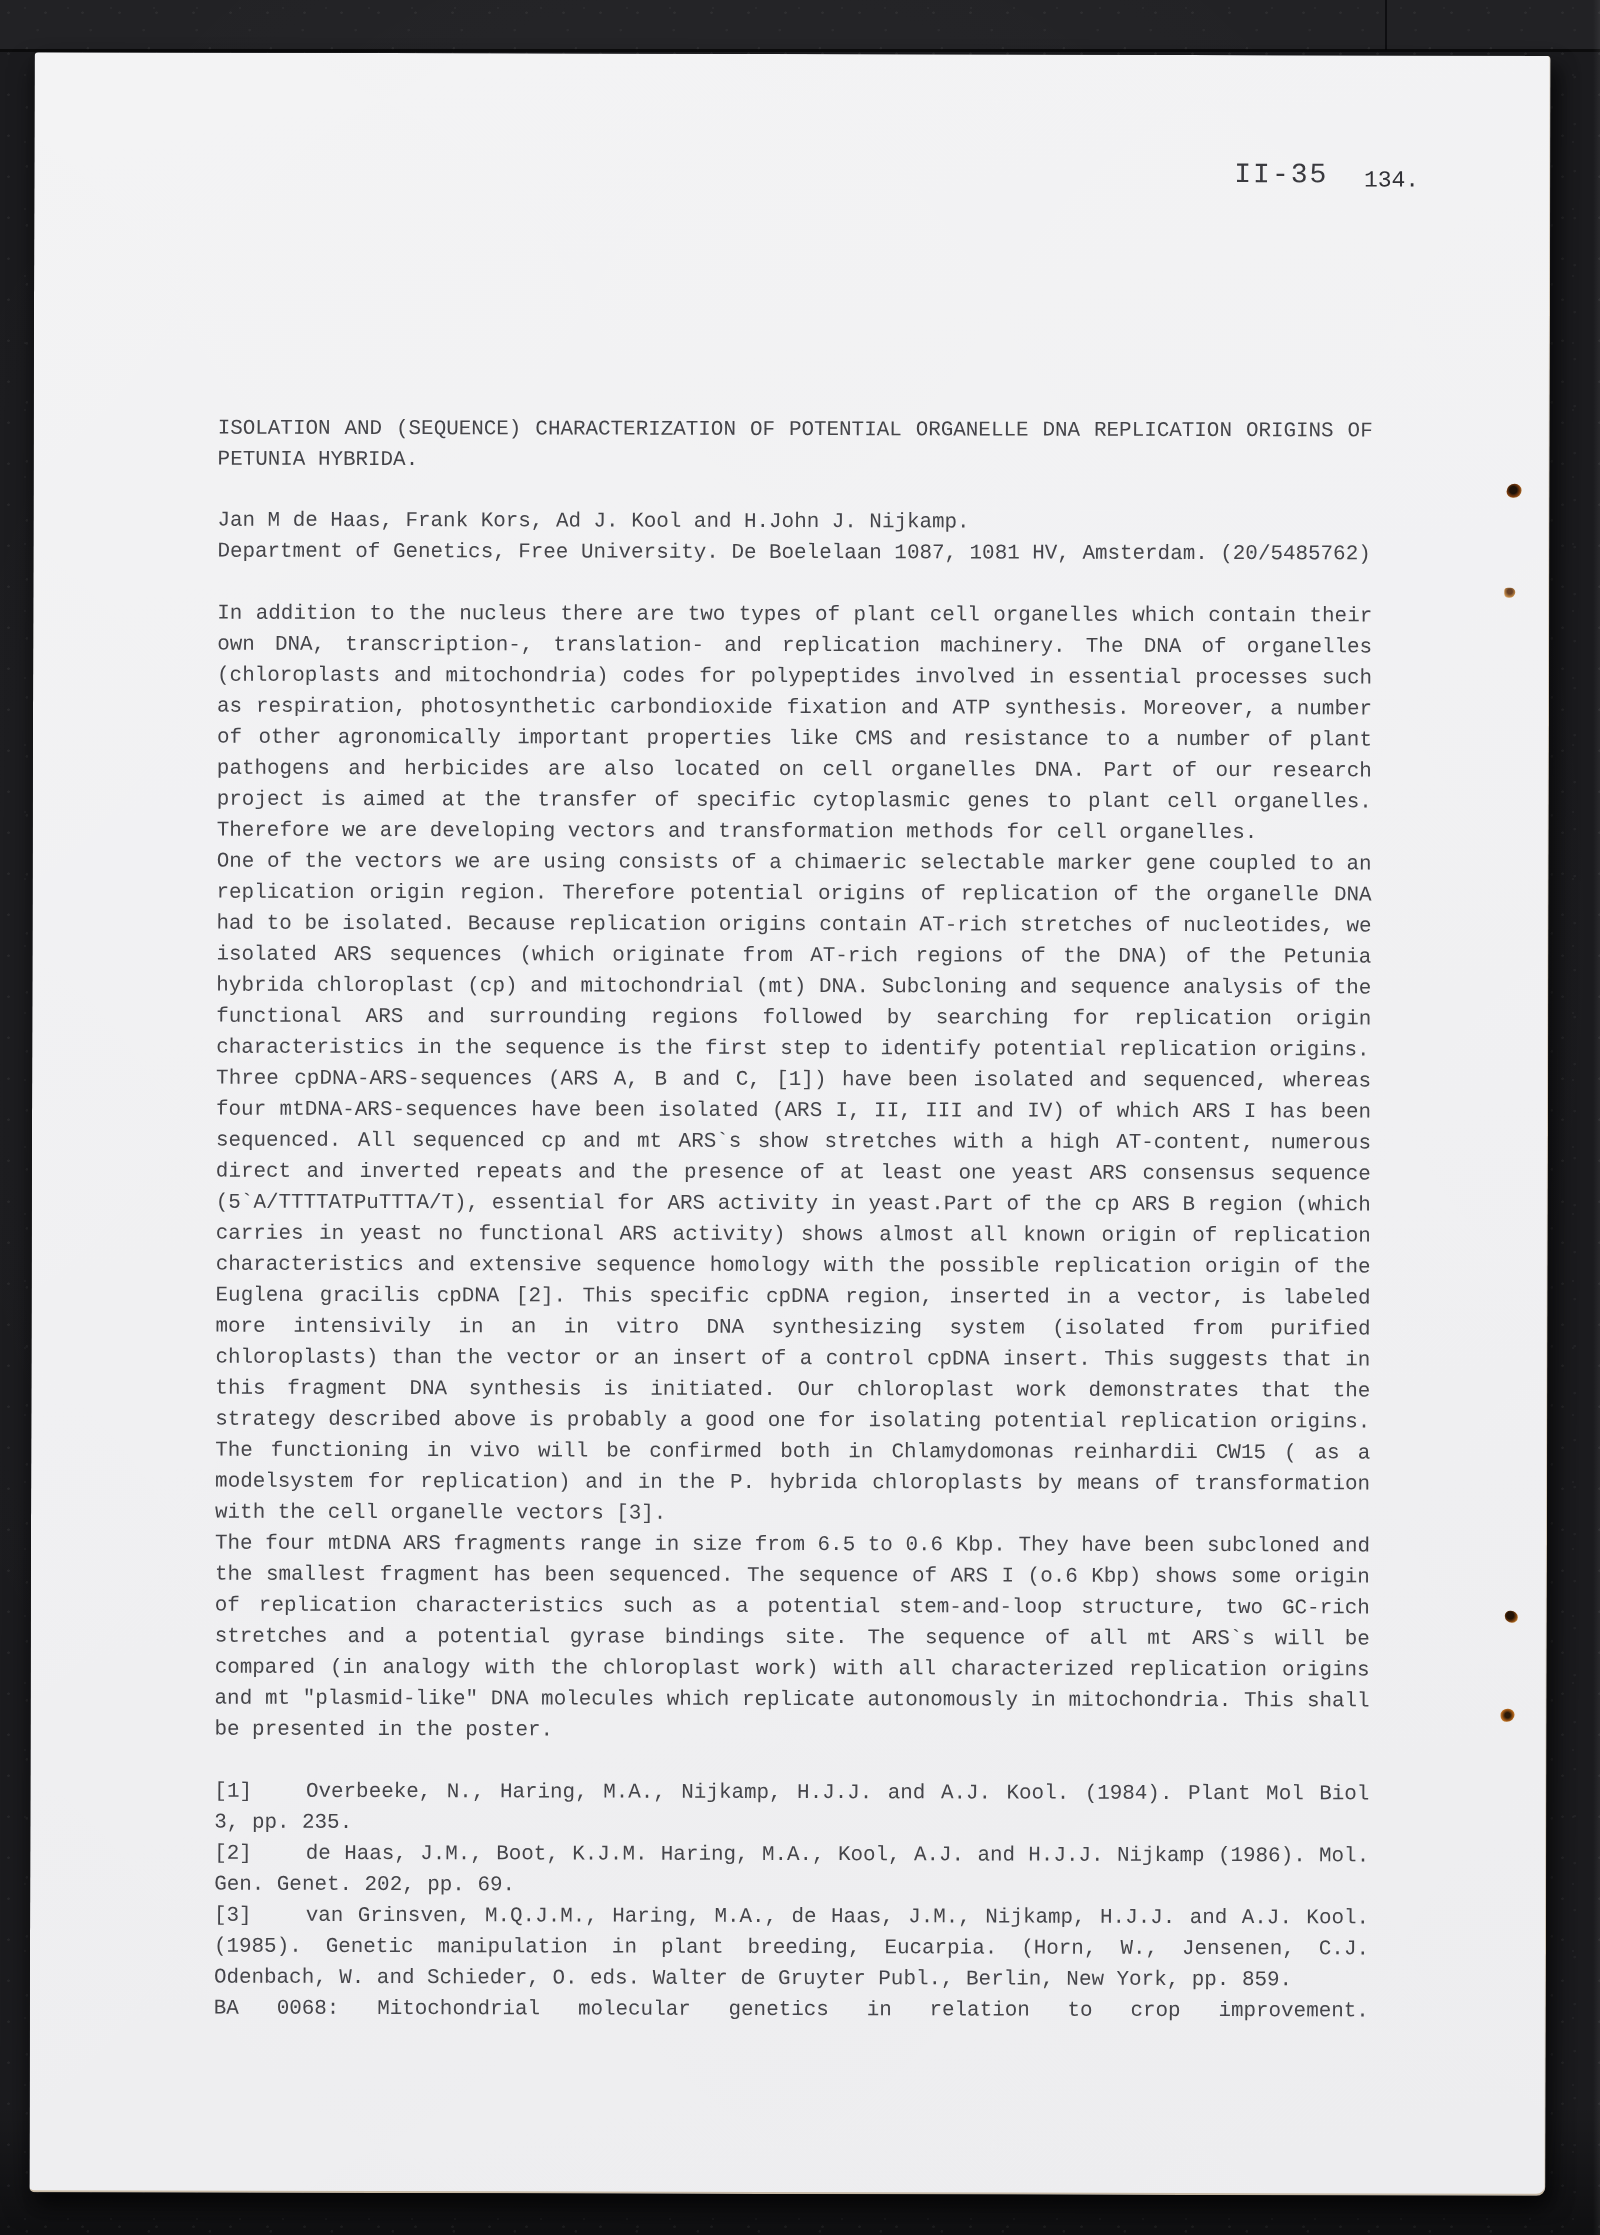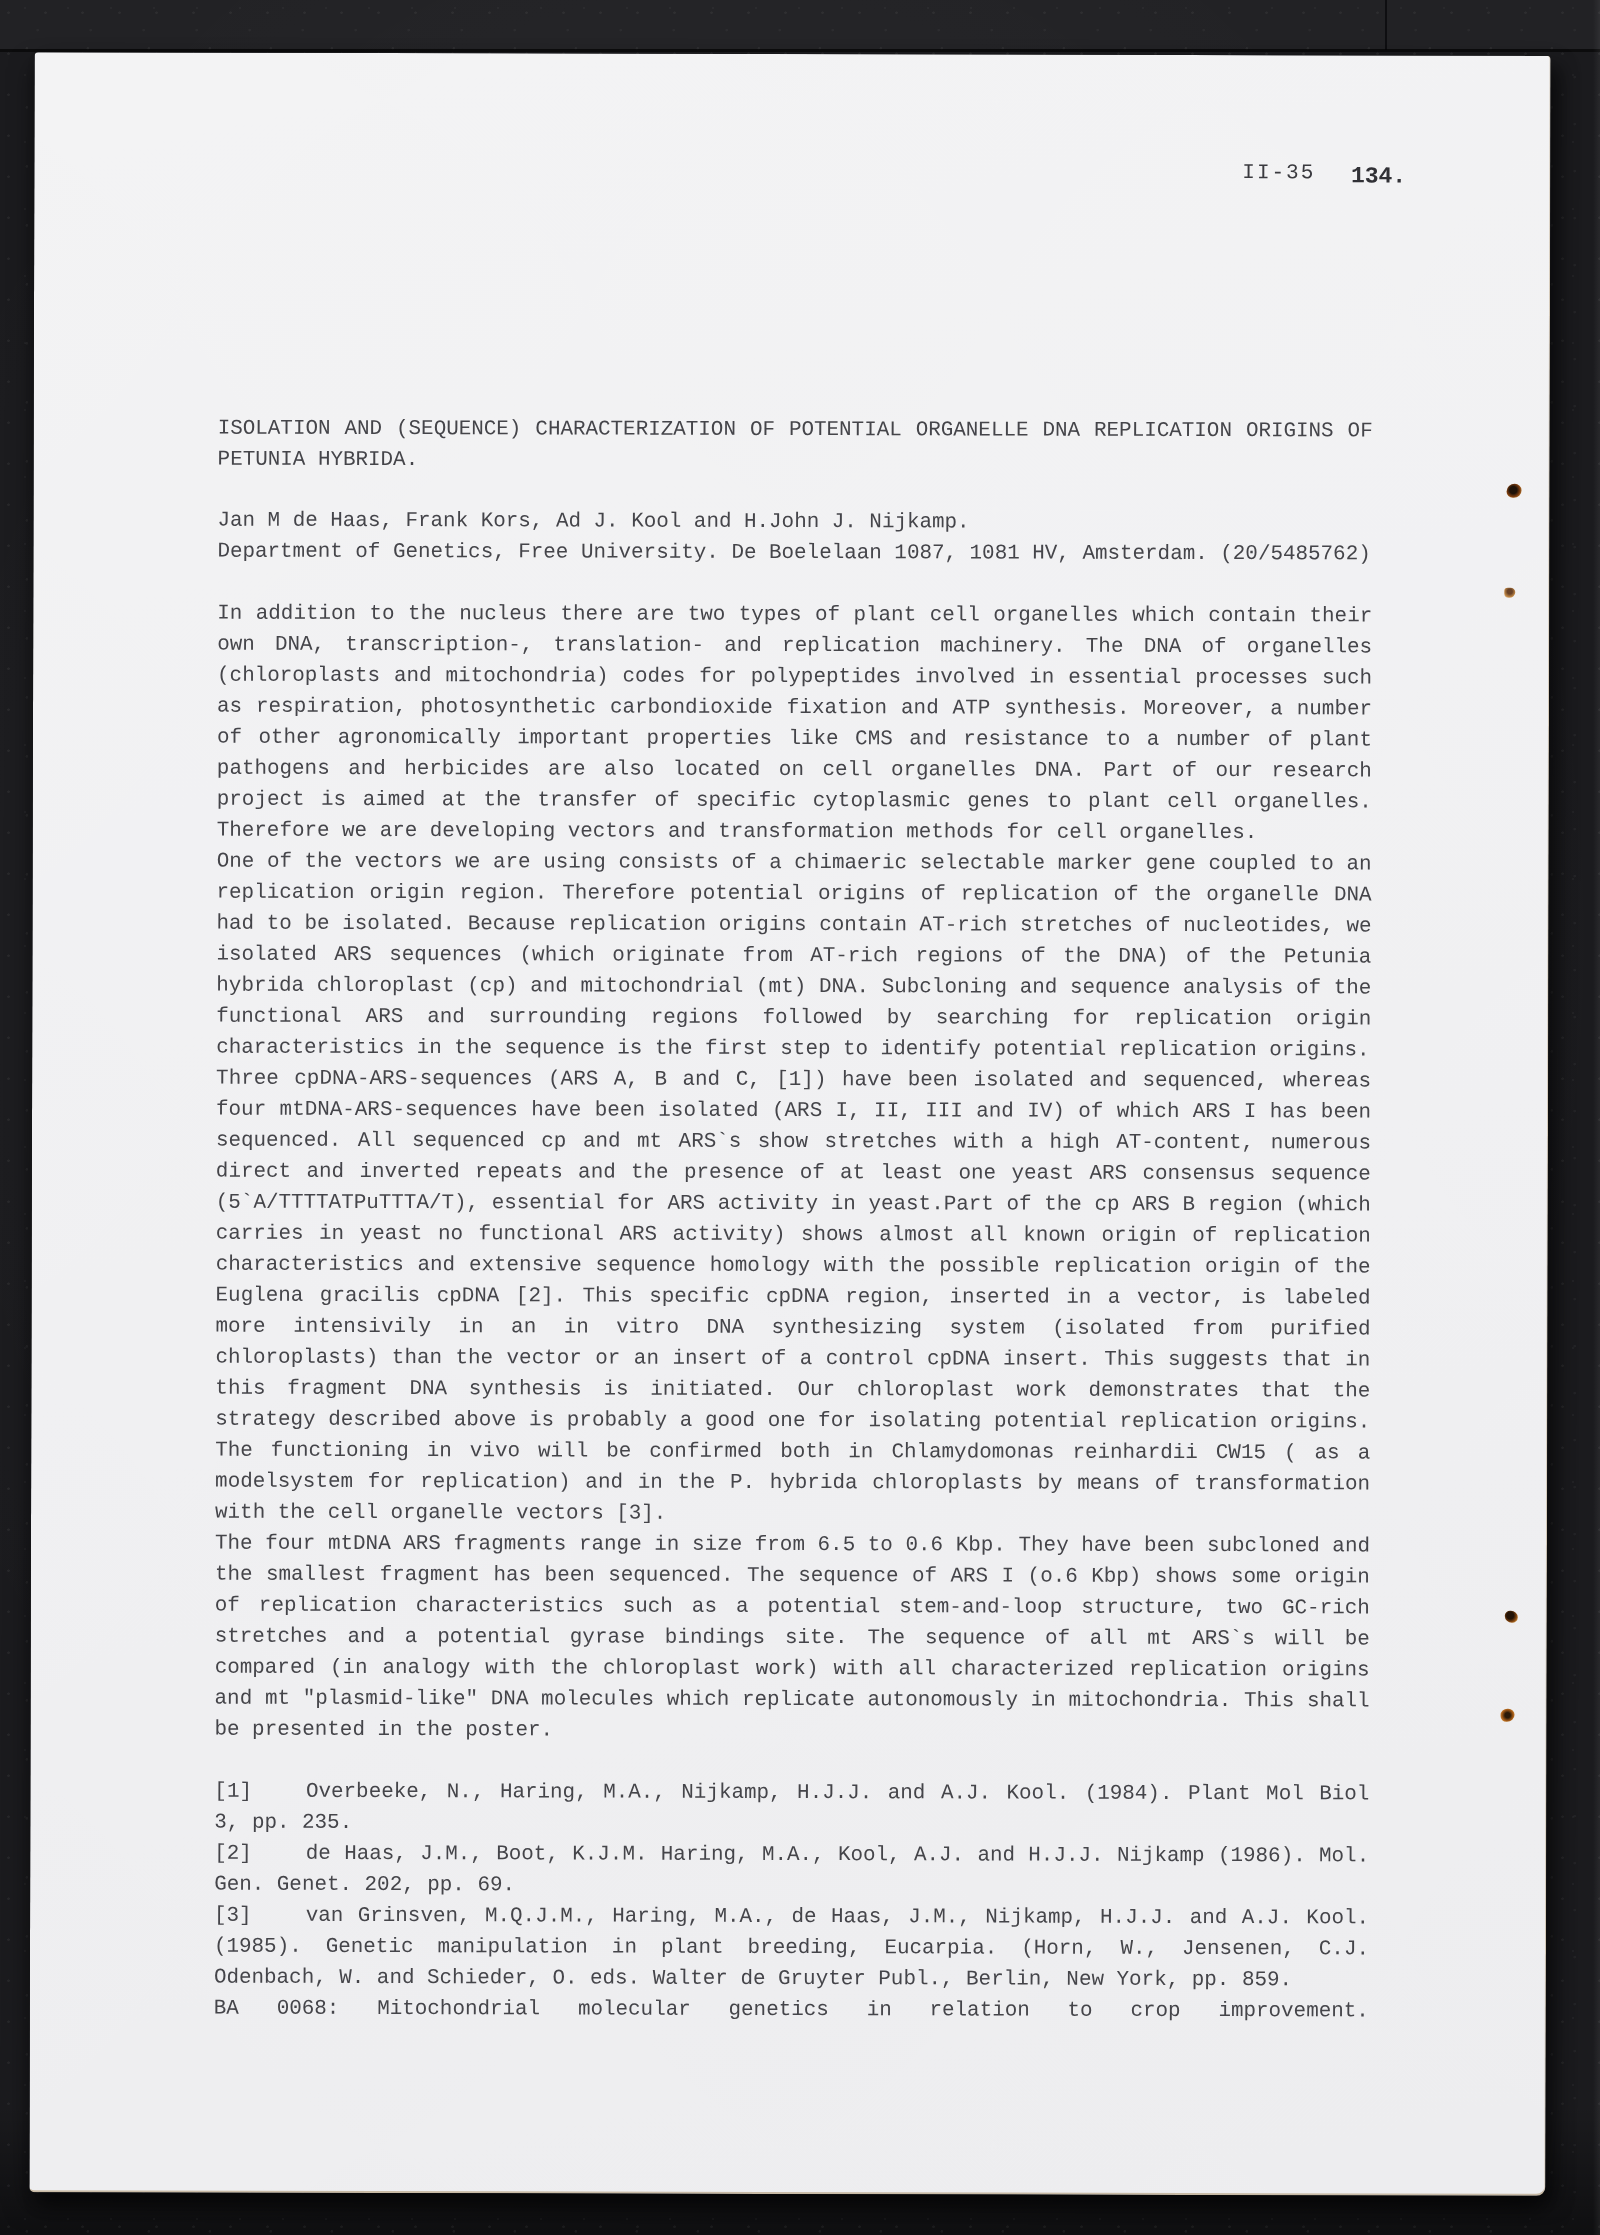--- a/index.html
+++ b/index.html
@@ -41,22 +41,22 @@
     box-shadow: 0 14px 24px rgba(0,0,0,0.55), 12px 10px 18px rgba(0,0,0,0.35);
     color: #45454a;
   }
 
   .page-header {
     position: absolute;
     left: 1200px; top: 104px;
     white-space: nowrap;
     color: #3a3a3f;
   }
-  .session-code { font-size: 21px; letter-spacing: 2px; margin-left: 8px; }
-  .page-number  { font-size: 23px; font-weight: 700; color: #313136;
+  .session-code { font-size: 28px; letter-spacing: 2px; }
+  .page-number  { font-size: 23px; font-weight: 400; color: #313136;
                   margin-left: 26px; position: relative; top: 4px; }
 
   .content {
     position: absolute;
     left: 0; top: 0; right: 0;
     padding: 360px 176px 0 184px;
     font-size: 20.9px;
     line-height: 31px;
     letter-spacing: 0;
   }

